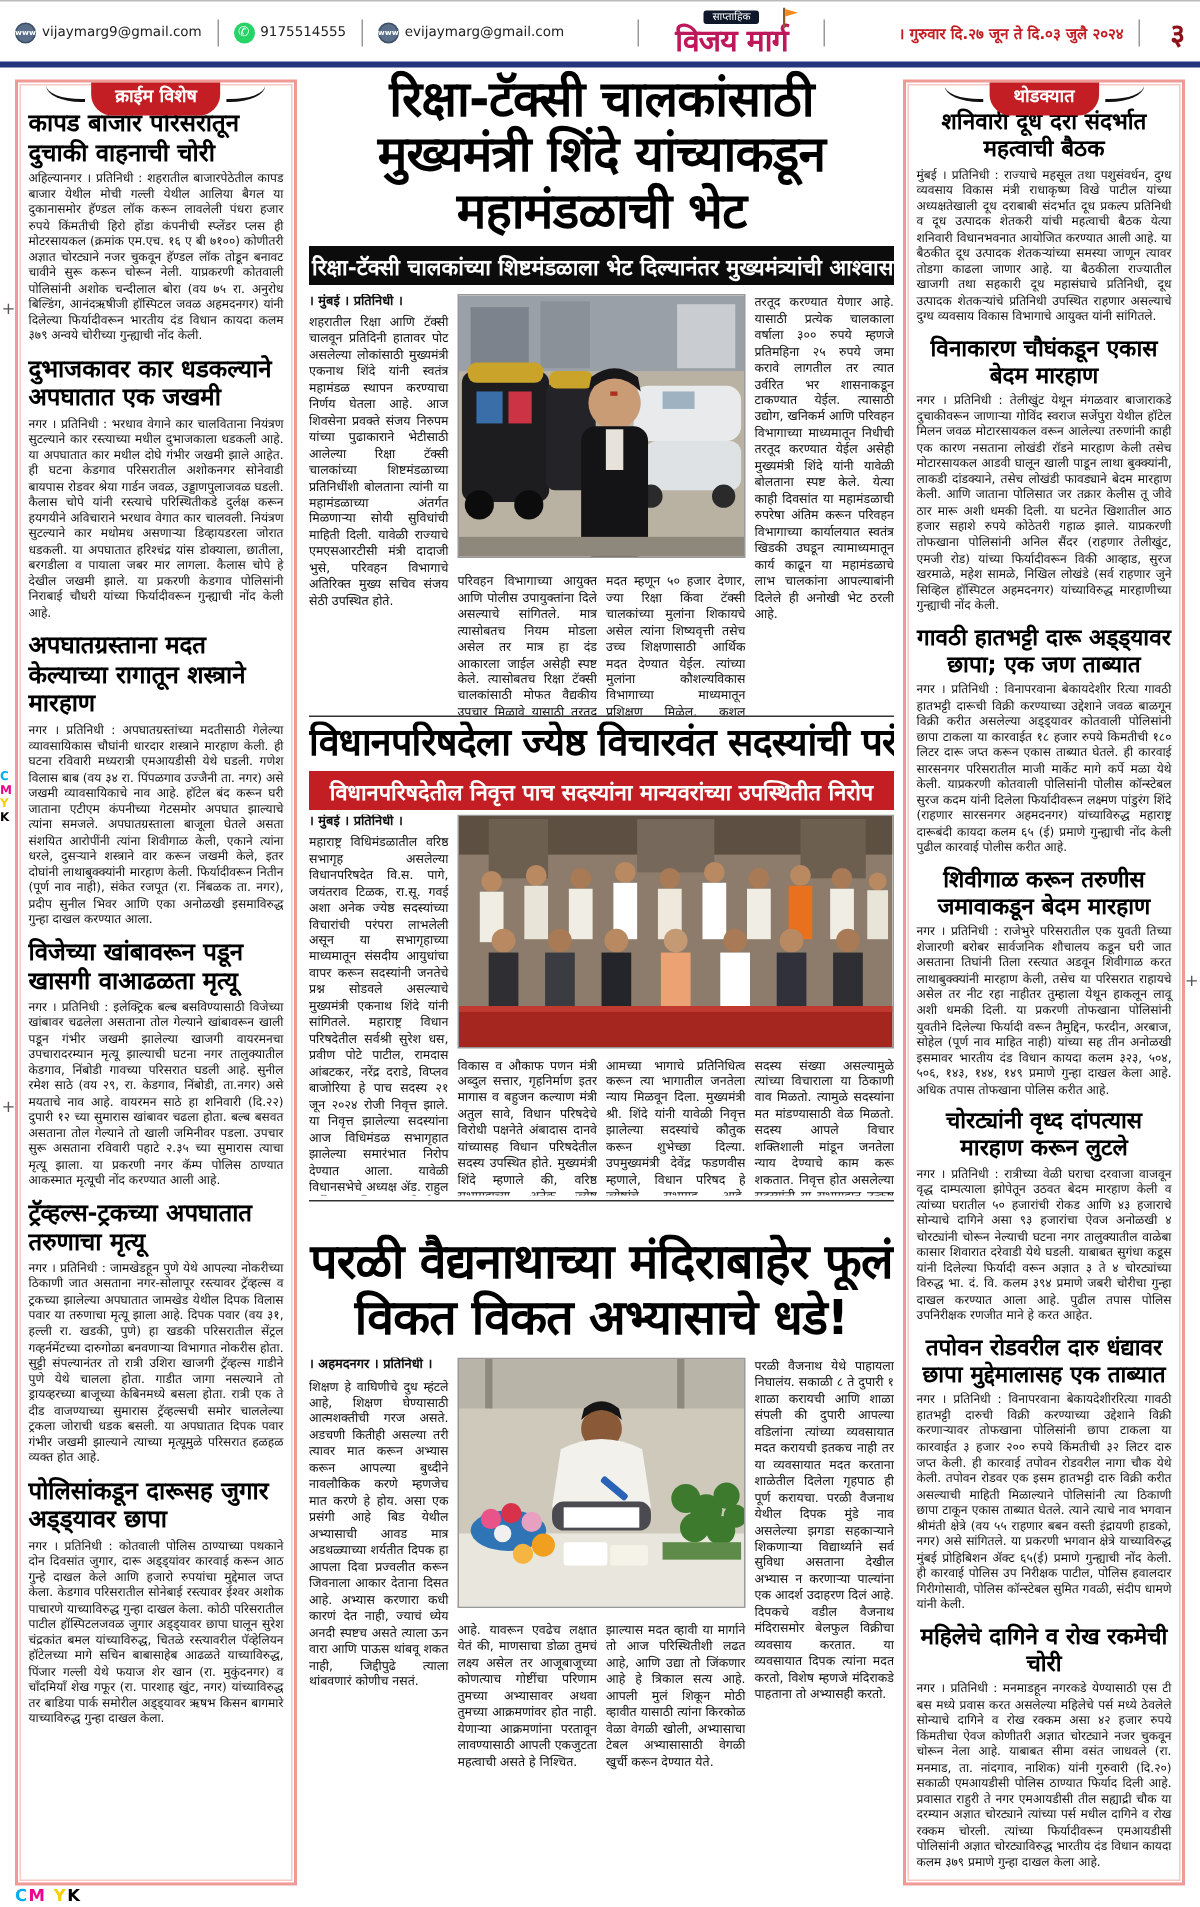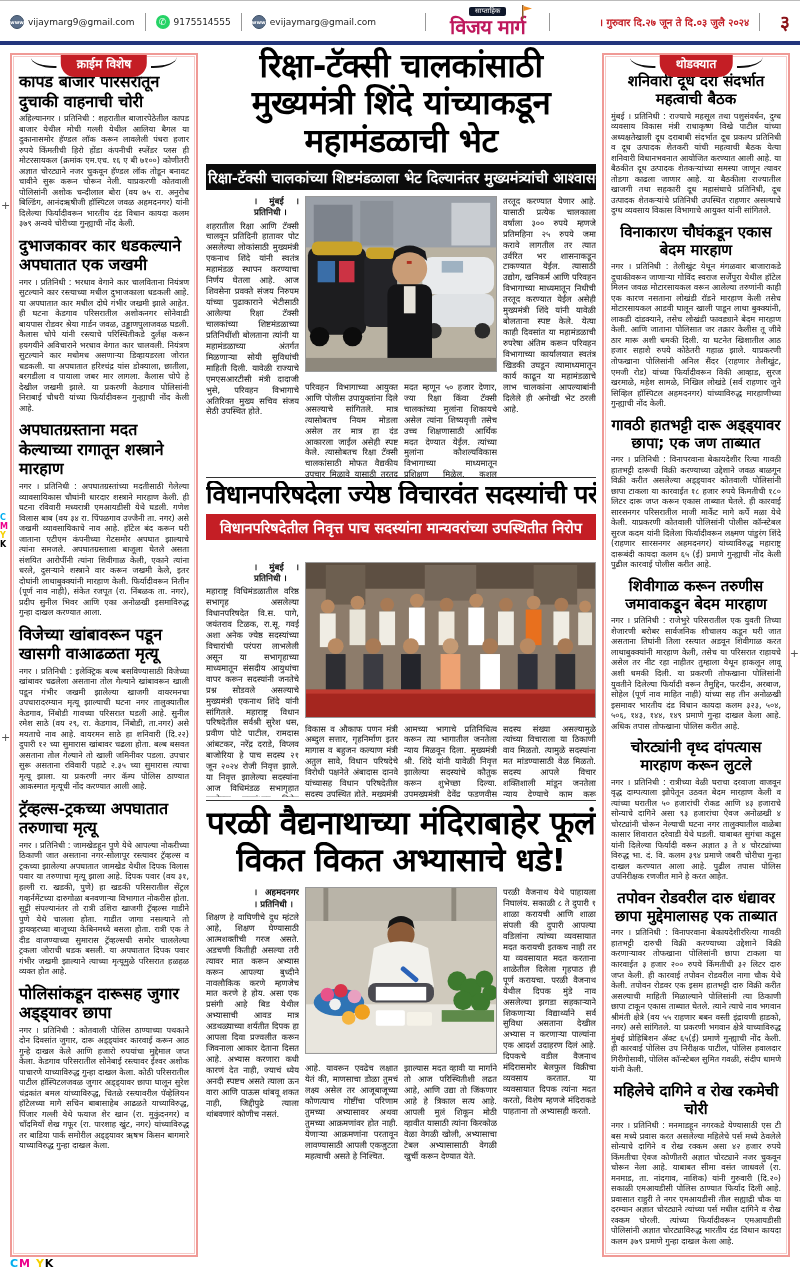--- a/index.html
+++ b/index.html
@@ -36,37 +36,37 @@
   .s-art h2 { font-size:16px; line-height:1.22; font-weight:800; color:#000; margin:3px 0 2px 0; }
   .briefs-box .s-art h2 { text-align:center; font-size:15px; }
   .s-art p { font-size:8.1px; line-height:1.3; text-align:justify; color:#111; }
 
   
   .mid { position:absolute; left:206px; width:390px; overflow:hidden; }
   .headline { font-weight:800; color:#000; text-align:center; letter-spacing:-0.5px; }
   .h-main { top:46px; height:430px; }
   .h-main .headline { font-size:33px; line-height:1.13; }
   .black-bar { background:#0c0c0c; color:#fff; font-size:14.5px; font-weight:bold; text-align:center; padding:3px 2px; margin:5px 0 6px 0; white-space:nowrap; overflow:hidden; }
-  .red-bar { background:#c41e25; color:#fff; font-size:14.5px; font-weight:bold; text-align:center; padding:3px 2px; margin:5px 0 22px 0; white-space:nowrap; overflow:hidden; }
+  .red-bar { background:#c41e25; color:#fff; font-size:14.5px; font-weight:bold; text-align:center; padding:3px 2px; margin:5px 0 3px 0; white-space:nowrap; overflow:hidden; }
 
   .grid4 { display:grid; grid-template-columns:repeat(4,1fr); column-gap:6px; row-gap:4px; overflow:hidden; }
   .grid4 .cL { grid-column:1; grid-row:1 / 3; }
   .grid4 .cR { grid-column:4; grid-row:1 / 3; }
   .grid4 .ph2 { grid-column:2 / 4; grid-row:1; }
   .grid4 .ph3 { grid-column:2 / 5; grid-row:1; }
   .grid4 .m1 { grid-column:2; grid-row:2; }
   .grid4 .m2 { grid-column:3; grid-row:2; }
   .grid4 .m3 { grid-column:4; grid-row:2; }
   .coltext { font-size:8.3px; line-height:1.32; text-align:justify; color:#111; overflow:hidden; }
-  .dl { font-weight:800; font-size:8.6px; margin-bottom:2px;margin-left:48px; }
+  .dl { font-weight:800; font-size:8.6px; margin-bottom:2px; }
   .photo { width:100%; border:1px solid #999; display:block; }
 
   .h-council { top:476px; height:320px; border-top:1.5px solid #333; padding-top:3px; }
   .h-council .headline { font-size:25px; line-height:1.1; white-space:nowrap; overflow:hidden; }
-  .h-parli { top:799px; height:456px; border-top:1.5px solid #333; padding-top:4px; }
+  .h-parli { top:799px; height:456px; border-top:1.5px solid #333; padding-top:22px; }
   .h-parli .headline { font-size:32px; line-height:1.16; white-space:nowrap; overflow:hidden; }
 
   
   .cmyk-foot { position:absolute; left:10px; top:1256px; font-size:11px; font-weight:800; letter-spacing:1px; }
   .cmyk-foot span:nth-child(1){color:#00aeef}.cmyk-foot span:nth-child(2){color:#ec008c}
   .cmyk-foot span:nth-child(3){color:#f5d000}.cmyk-foot span:nth-child(4){color:#000}
   .cmyk-edge { position:absolute; left:0px; top:512px; font-size:8px; font-weight:800; line-height:9px; }
   .cmyk-edge div:nth-child(1){color:#00aeef}.cmyk-edge div:nth-child(2){color:#ec008c}
   .cmyk-edge div:nth-child(3){color:#f5d000}.cmyk-edge div:nth-child(4){color:#000}
   .mark { position:absolute; color:#555; font-size:11px; }

